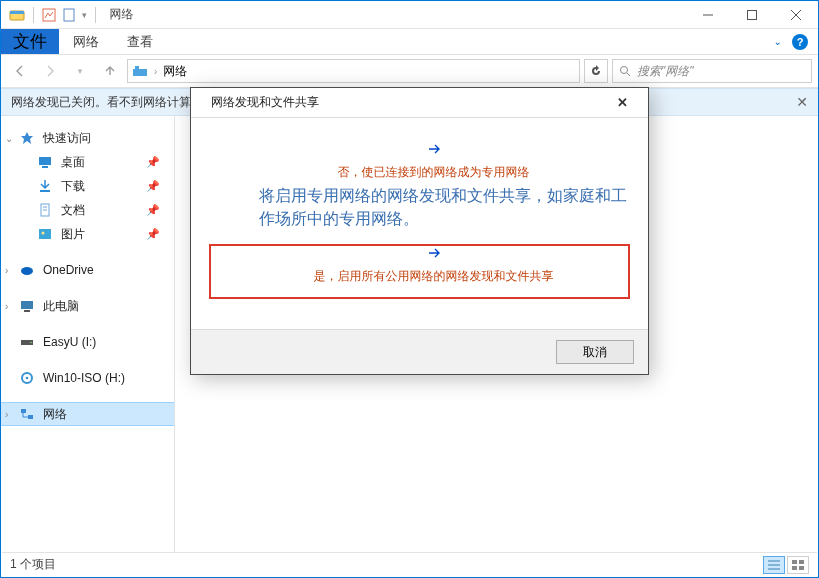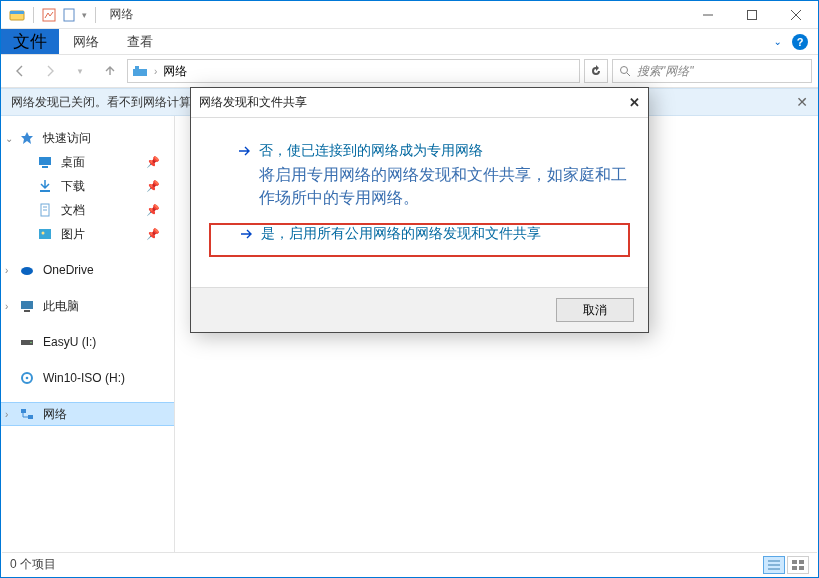--- a/index.html
+++ b/index.html
@@ -49,26 +49,26 @@
   .content { flex:1; background:#fff; }
 
   
   .status { position:absolute; left:1px; right:1px; bottom:1px; height:24px; border-top:1px solid #e3e3e3; background:#fff; display:flex; align-items:center; padding:0 8px; color:#444; justify-content:space-between;}
   .status .views { display:flex; gap:2px;}
   .status .views .v { width:22px; height:18px; border:1px solid #cfcfcf; display:flex; align-items:center; justify-content:center;}
   .status .views .v.active { background:#cce8ff; border-color:#5aa7e6;}
 
   
   .dialog { position:absolute; left:189px; top:86px; width:459px; background:#fff; border:1px solid #4a4a4a; box-shadow: 4px 4px 20px rgba(0,0,0,0.25);}
-  .dialog .dlg-title { height:30px; display:flex; align-items:center; padding:0 8px; border-bottom:1px solid #dcdcdc; justify-content:space-between; font-size:12px; color:#222;}
+  .dialog .dlg-title { height:30px; display:flex; align-items:center; padding:0 20px; border-bottom:1px solid #dcdcdc; justify-content:space-between; font-size:12px; color:#222;}
   .dialog .dlg-title .dlg-close { font-size:13px; color:#333; font-weight:bold;}
   .dialog .dlg-body { padding: 14px 18px 8px 18px; }
   .dialog .dlg-head { display:flex; align-items:center; gap:10px; color:#0046c7; font-size:15px; margin-bottom:16px;}
   .dialog .option { padding: 10px 0 8px 28px; color:#0046c7; }
-  .dialog .option .op-title { display:flex; align-items:center; gap:8px; font-size:14px; color:#0369a1;}
+  .dialog .option .op-title { display:flex; align-items:center; gap:8px; font-size:12px; color:#c2410c;flex-direction:column;}
   .dialog .option .op-desc { font-size:16px; color:#3a6fb0; margin-left:22px; margin-top:3px; line-height:1.45;}
   .dialog .option.hl { border:2px solid #d93a2b; margin: 6px 0; padding-top:0; padding-bottom:12px;}
   .dialog .dlg-foot { border-top:1px solid #dcdcdc; background:#f1f1f1; padding:10px 14px; display:flex; justify-content:flex-end;margin-top:16px;}
   .dialog .dlg-foot .btn { min-width:78px; height:24px; border:1px solid #adadad; background:#e9e9e9; display:flex; align-items:center; justify-content:center; font-size:12px;}
 
   .arrow-right { display:inline-flex; align-items:center;}
 </style>
 </head>
 <body>
 
@@ -283,21 +283,21 @@
             </svg>
           </span>
         <span>网络</span>
       </div>
     </div>
   </div>
   <div class="content"></div>
 </div>
 
 <div class="status">
-  <span>0 个项目</span>
+  <span>1 个项目</span>
   <div class="views">
     <div class="v active">
         <svg width="12" height="10">
           <line x1="0" y1="1" x2="12" y2="1" stroke="#3a7fb0"></line>
           <line x1="0" y1="5" x2="12" y2="5" stroke="#3a7fb0"></line>
           <line x1="0" y1="9" x2="12" y2="9" stroke="#3a7fb0"></line>
         </svg>
       </div>
     <div class="v">
         <svg width="12" height="10">

